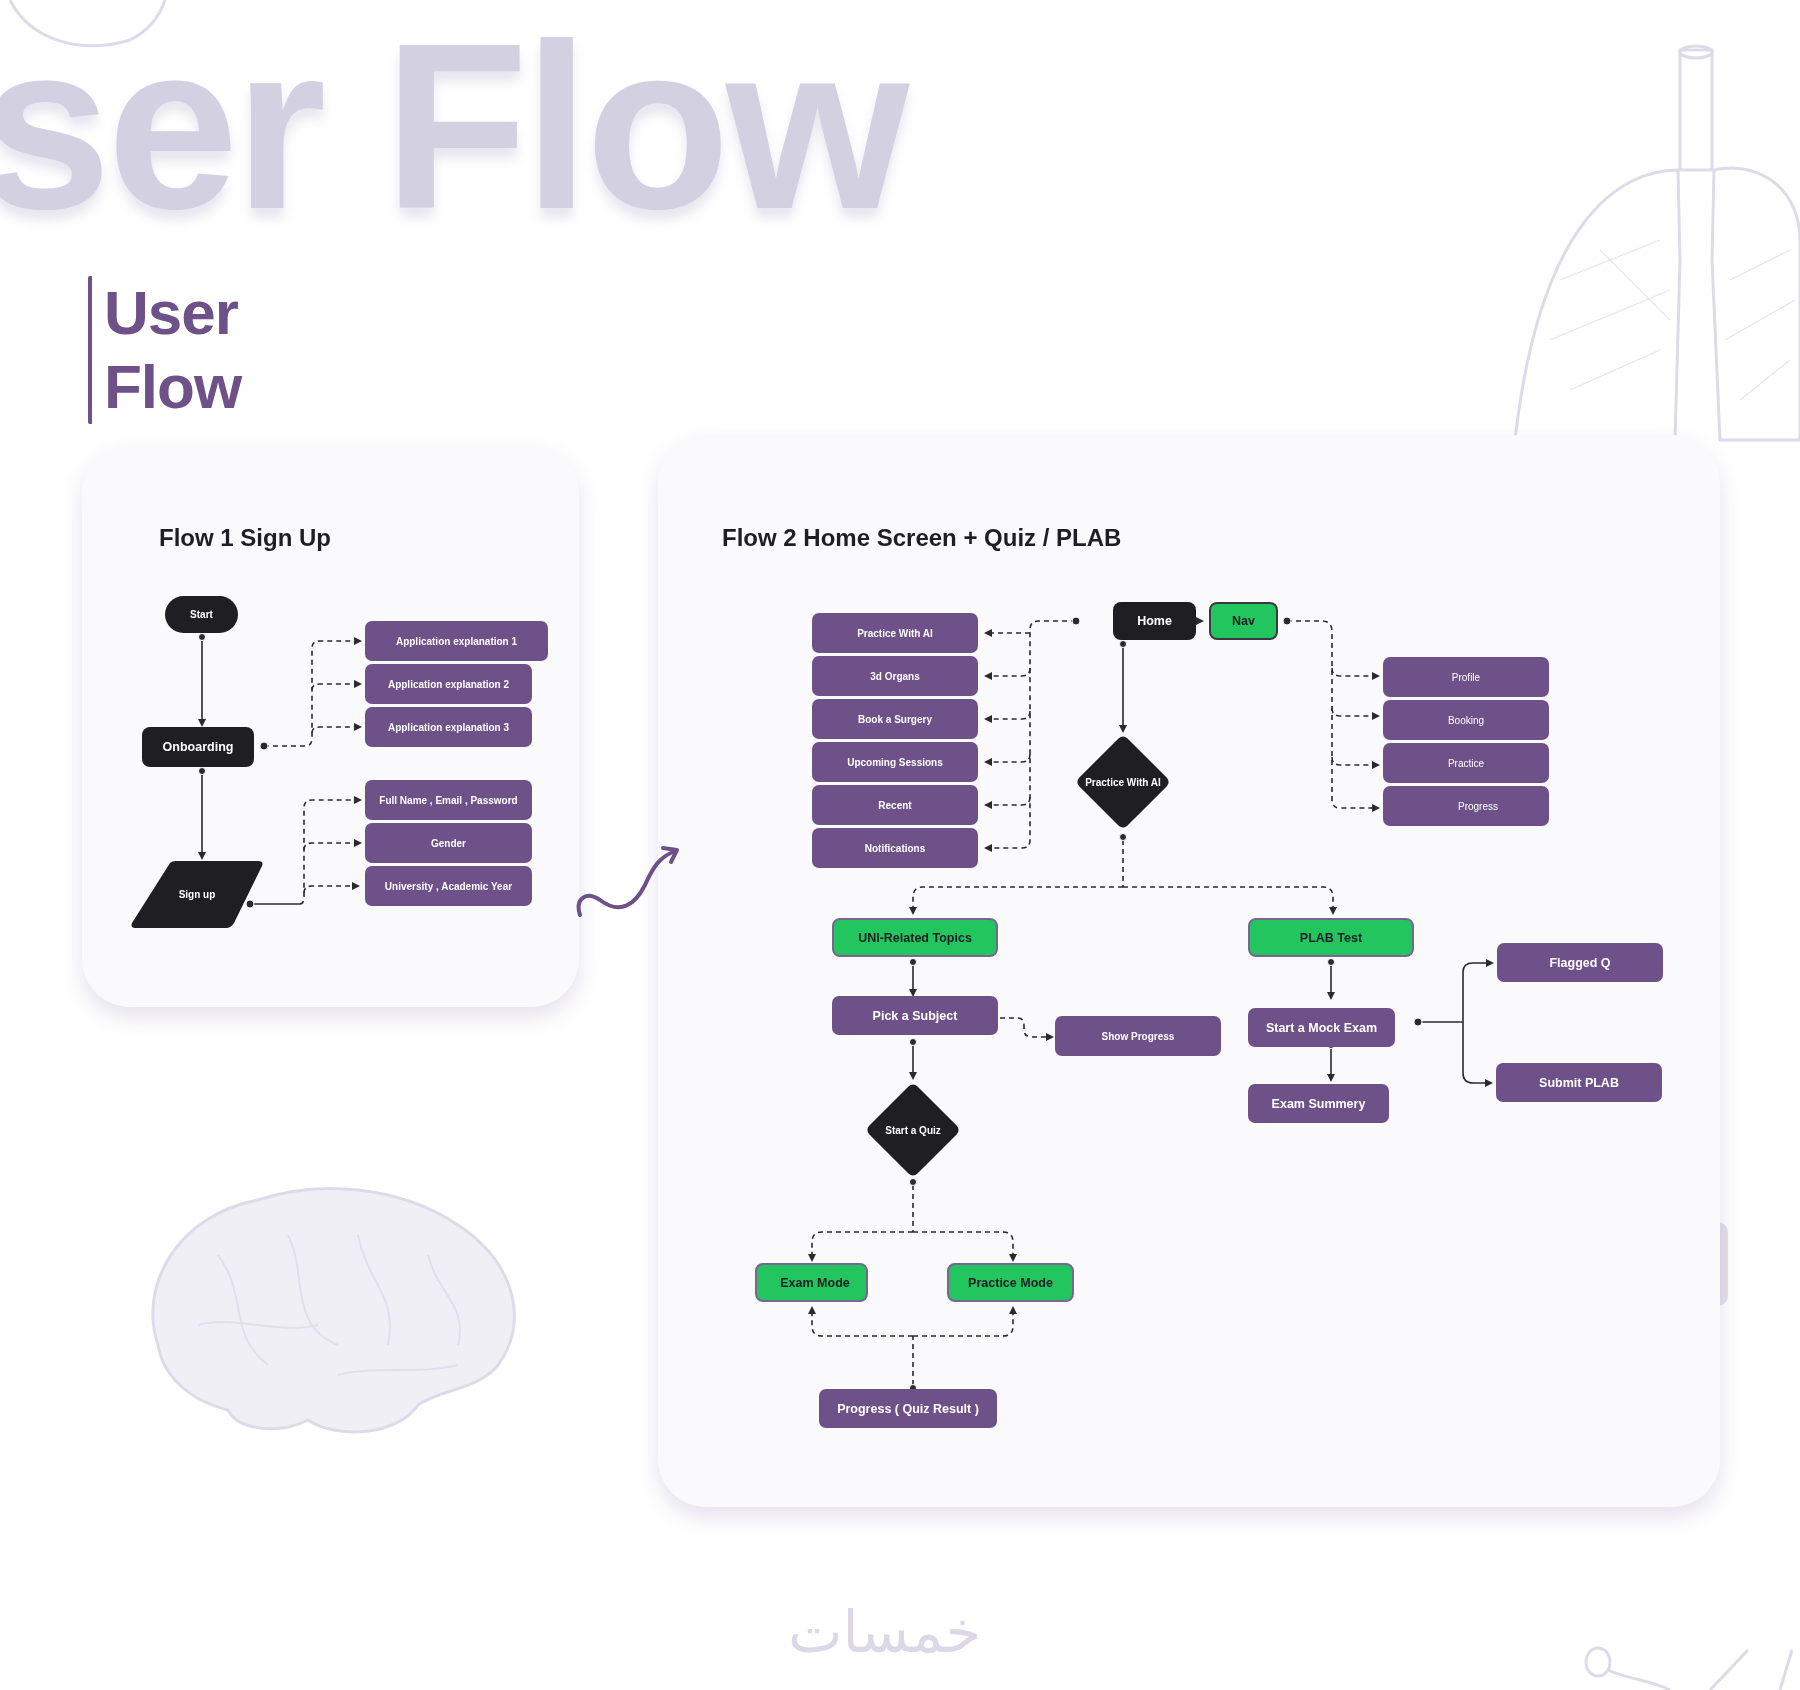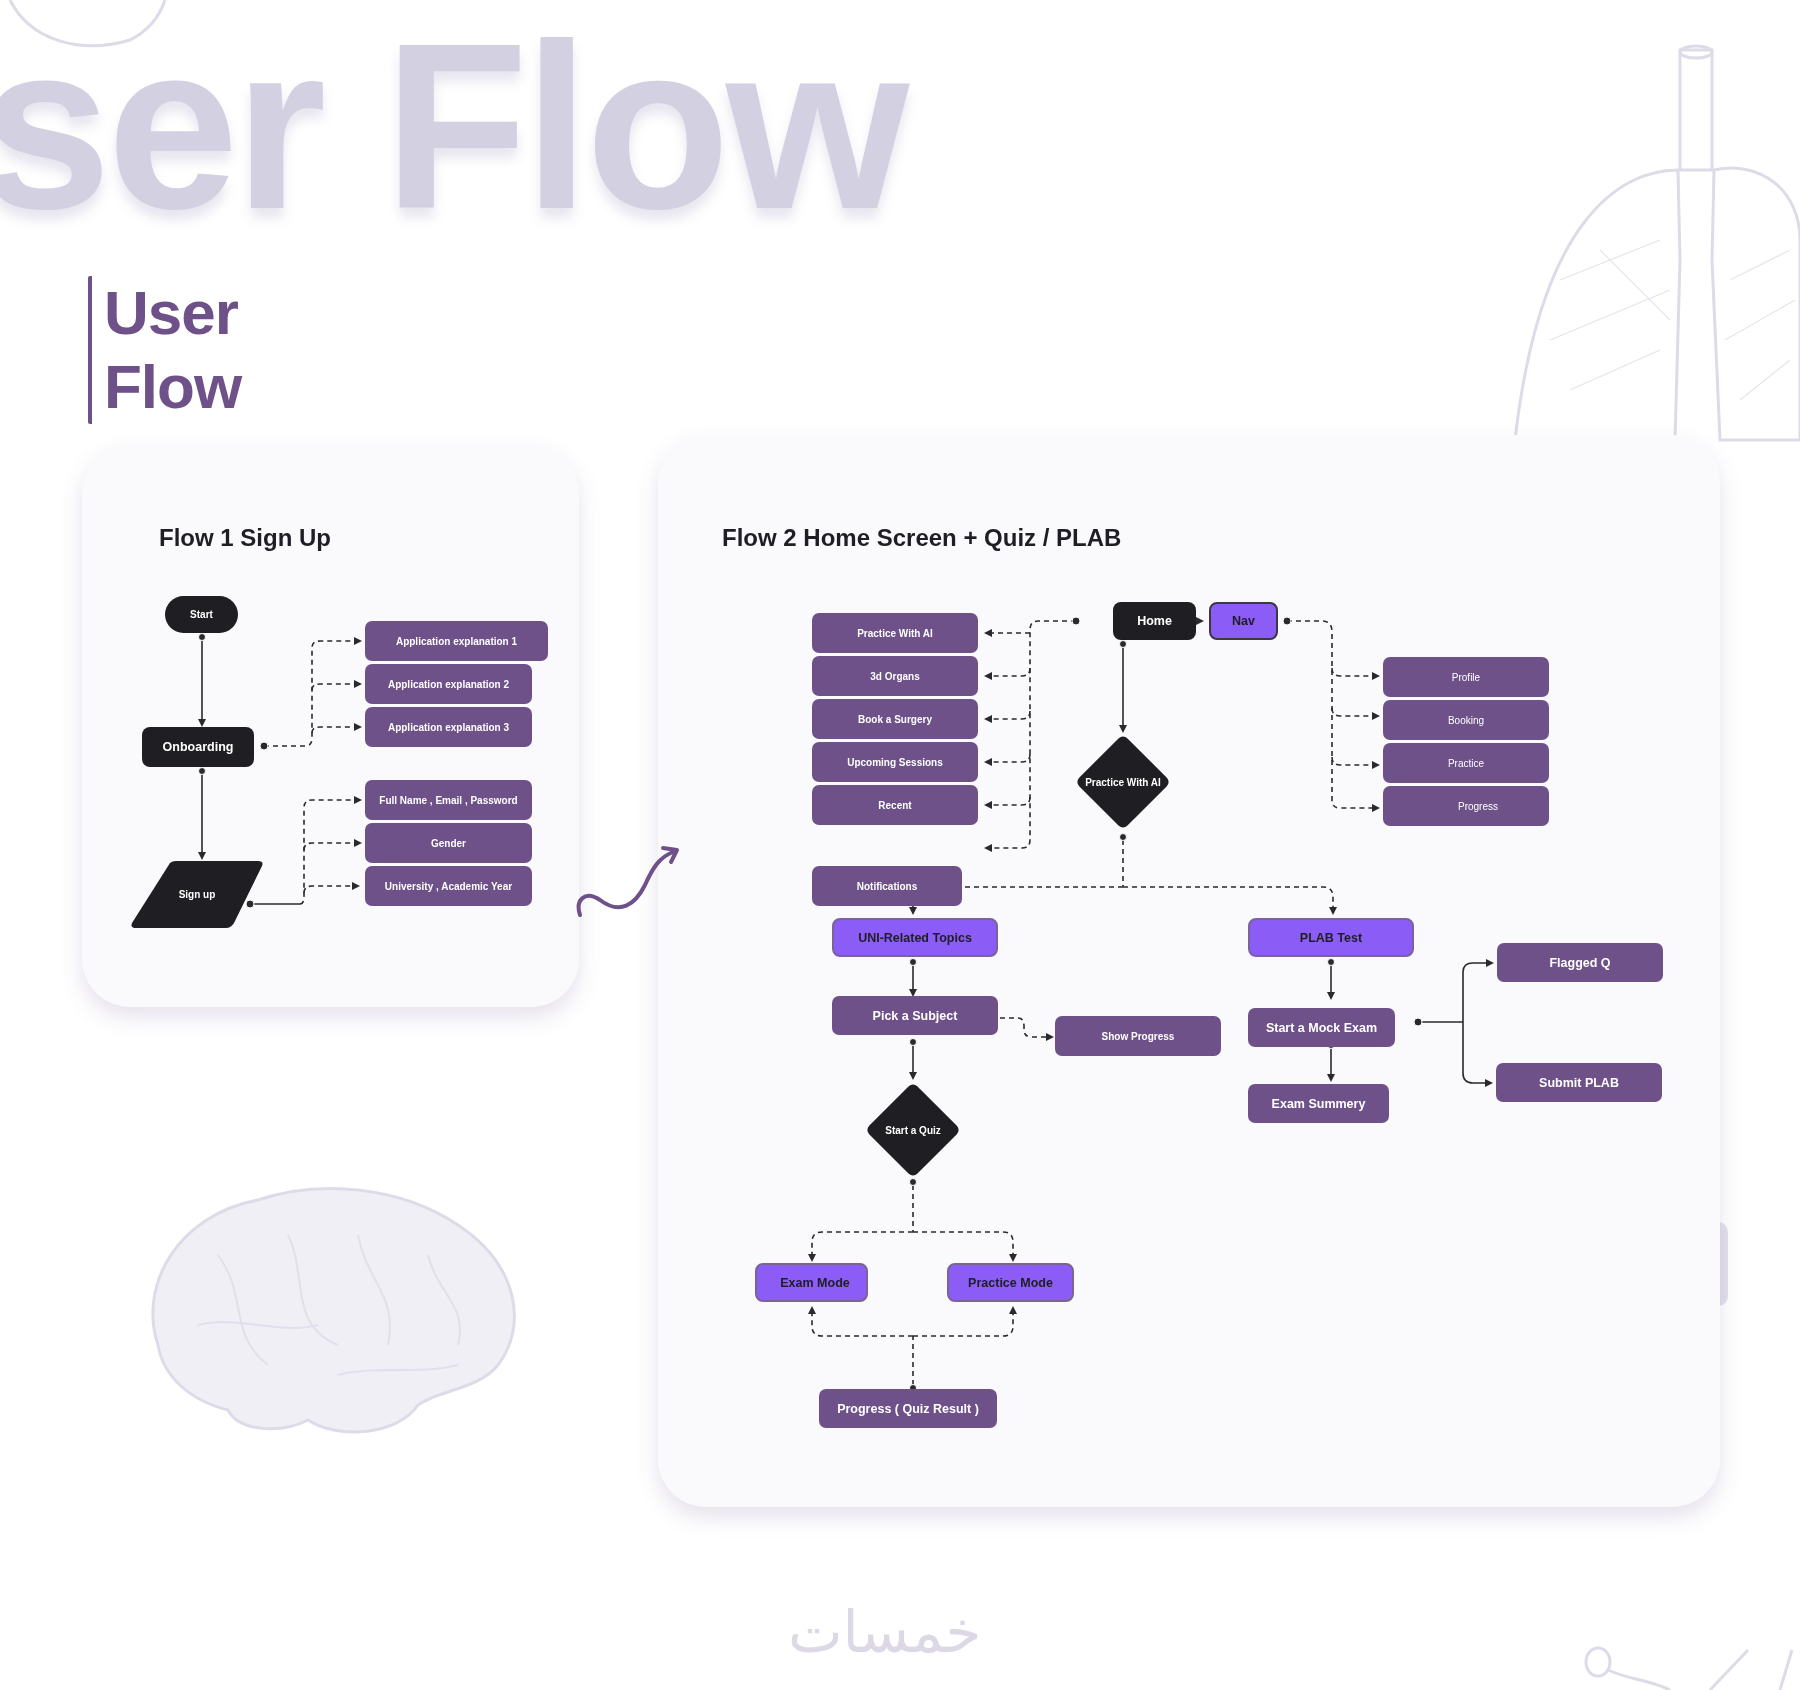--- a/index.html
+++ b/index.html
@@ -7,21 +7,21 @@
   .abs{position:absolute;}
   .hero{left:-20px;top:8px;font-size:236px;font-weight:700;color:#d3d0e2;letter-spacing:-4px;line-height:1;white-space:nowrap;text-shadow:0 10px 12px rgba(120,110,160,0.18);font-family:"Liberation Sans",sans-serif;}
   .subtitle{left:88px;top:276px;border-left:4px solid #6e5189;padding-left:12px;border-radius:2px;}
   .subtitle div{font-size:62px;font-weight:700;color:#6e5189;line-height:74px;letter-spacing:-1px;}
   .card{background:#fafafc;border-radius:48px;box-shadow:0 10px 22px rgba(110,90,150,0.18);}
   .card-title{font-size:24px;font-weight:700;color:#1f1e24;white-space:nowrap;}
   .node{position:absolute;display:flex;align-items:center;justify-content:center;text-align:center;box-sizing:border-box;white-space:nowrap;}
   .purple{background:#6e5189;color:#fff;border-radius:7px;font-size:10px;font-weight:700;}
   .purple.big{font-size:12.5px;}
   .dark{background:#1f1e22;color:#fff;border-radius:8px;font-size:12.5px;font-weight:700;}
-  .outline{background:#8b5cf6;color:#1f1e24;border:2px solid #7a6396;border-radius:8px;font-size:12.5px;font-weight:700;}
+  .outline{background:#22c55e;color:#1f1e24;border:2px solid #7a6396;border-radius:8px;font-size:12.5px;font-weight:700;}
   .outline.grey{border-color:#3b3a40;}
   .pill{border-radius:20px;font-size:10px;}
   .diamond-wrap{position:absolute;}
   .diamond{position:absolute;background:#1f1e22;transform:rotate(45deg);border-radius:6px;}
   .diamond-label{position:absolute;color:#fff;font-size:10px;font-weight:700;white-space:nowrap;transform:translate(-50%,-50%);}
   svg.lines{position:absolute;left:0;top:0;}
   .watermark{left:788px;top:1598px;font-size:58px;color:#dcd8e6;font-family:"DejaVu Sans",sans-serif;}
   .decor{position:absolute;}
 </style>
 </head>
@@ -180,21 +180,21 @@
 
 <div class="node purple" style="left:365px;top:780px;width:167px;height:40px;">Full Name , Email , Password</div>
 <div class="node purple" style="left:365px;top:823px;width:167px;height:40px;">Gender</div>
 <div class="node purple" style="left:365px;top:866px;width:167px;height:40px;">University , Academic Year</div>
 
 <div class="node purple" style="left:812px;top:613px;width:166px;height:40px;">Practice With AI</div>
 <div class="node purple" style="left:812px;top:656px;width:166px;height:40px;">3d Organs</div>
 <div class="node purple" style="left:812px;top:699px;width:166px;height:40px;">Book a Surgery</div>
 <div class="node purple" style="left:812px;top:742px;width:166px;height:40px;">Upcoming Sessions</div>
 <div class="node purple" style="left:812px;top:785px;width:166px;height:40px;">Recent</div>
-<div class="node purple" style="left:812px;top:828px;width:150px;height:40px;margin-top:38px;">Notifications</div>
+<div class="node purple" style="left:812px;top:828px;width:166px;height:40px;">Notifications</div>
 
 <div class="node dark" style="left:1081px;top:602px;width:83px;height:38px;margin-left:32px;">Home</div>
 <div class="node outline grey" style="left:1209px;top:602px;width:69px;height:38px;">Nav</div>
 
 <div class="node purple" style="left:1383px;top:657px;width:166px;height:40px;font-weight:400;">Profile</div>
 <div class="node purple" style="left:1383px;top:700px;width:166px;height:40px;font-weight:400;">Booking</div>
 <div class="node purple" style="left:1383px;top:743px;width:166px;height:40px;font-weight:400;">Practice</div>
 <div class="node purple" style="left:1383px;top:786px;width:166px;height:40px;font-weight:400;padding-left:24px;">Progress</div>
 
 <div class="diamond-wrap" style="left:1123px;top:782px;">

